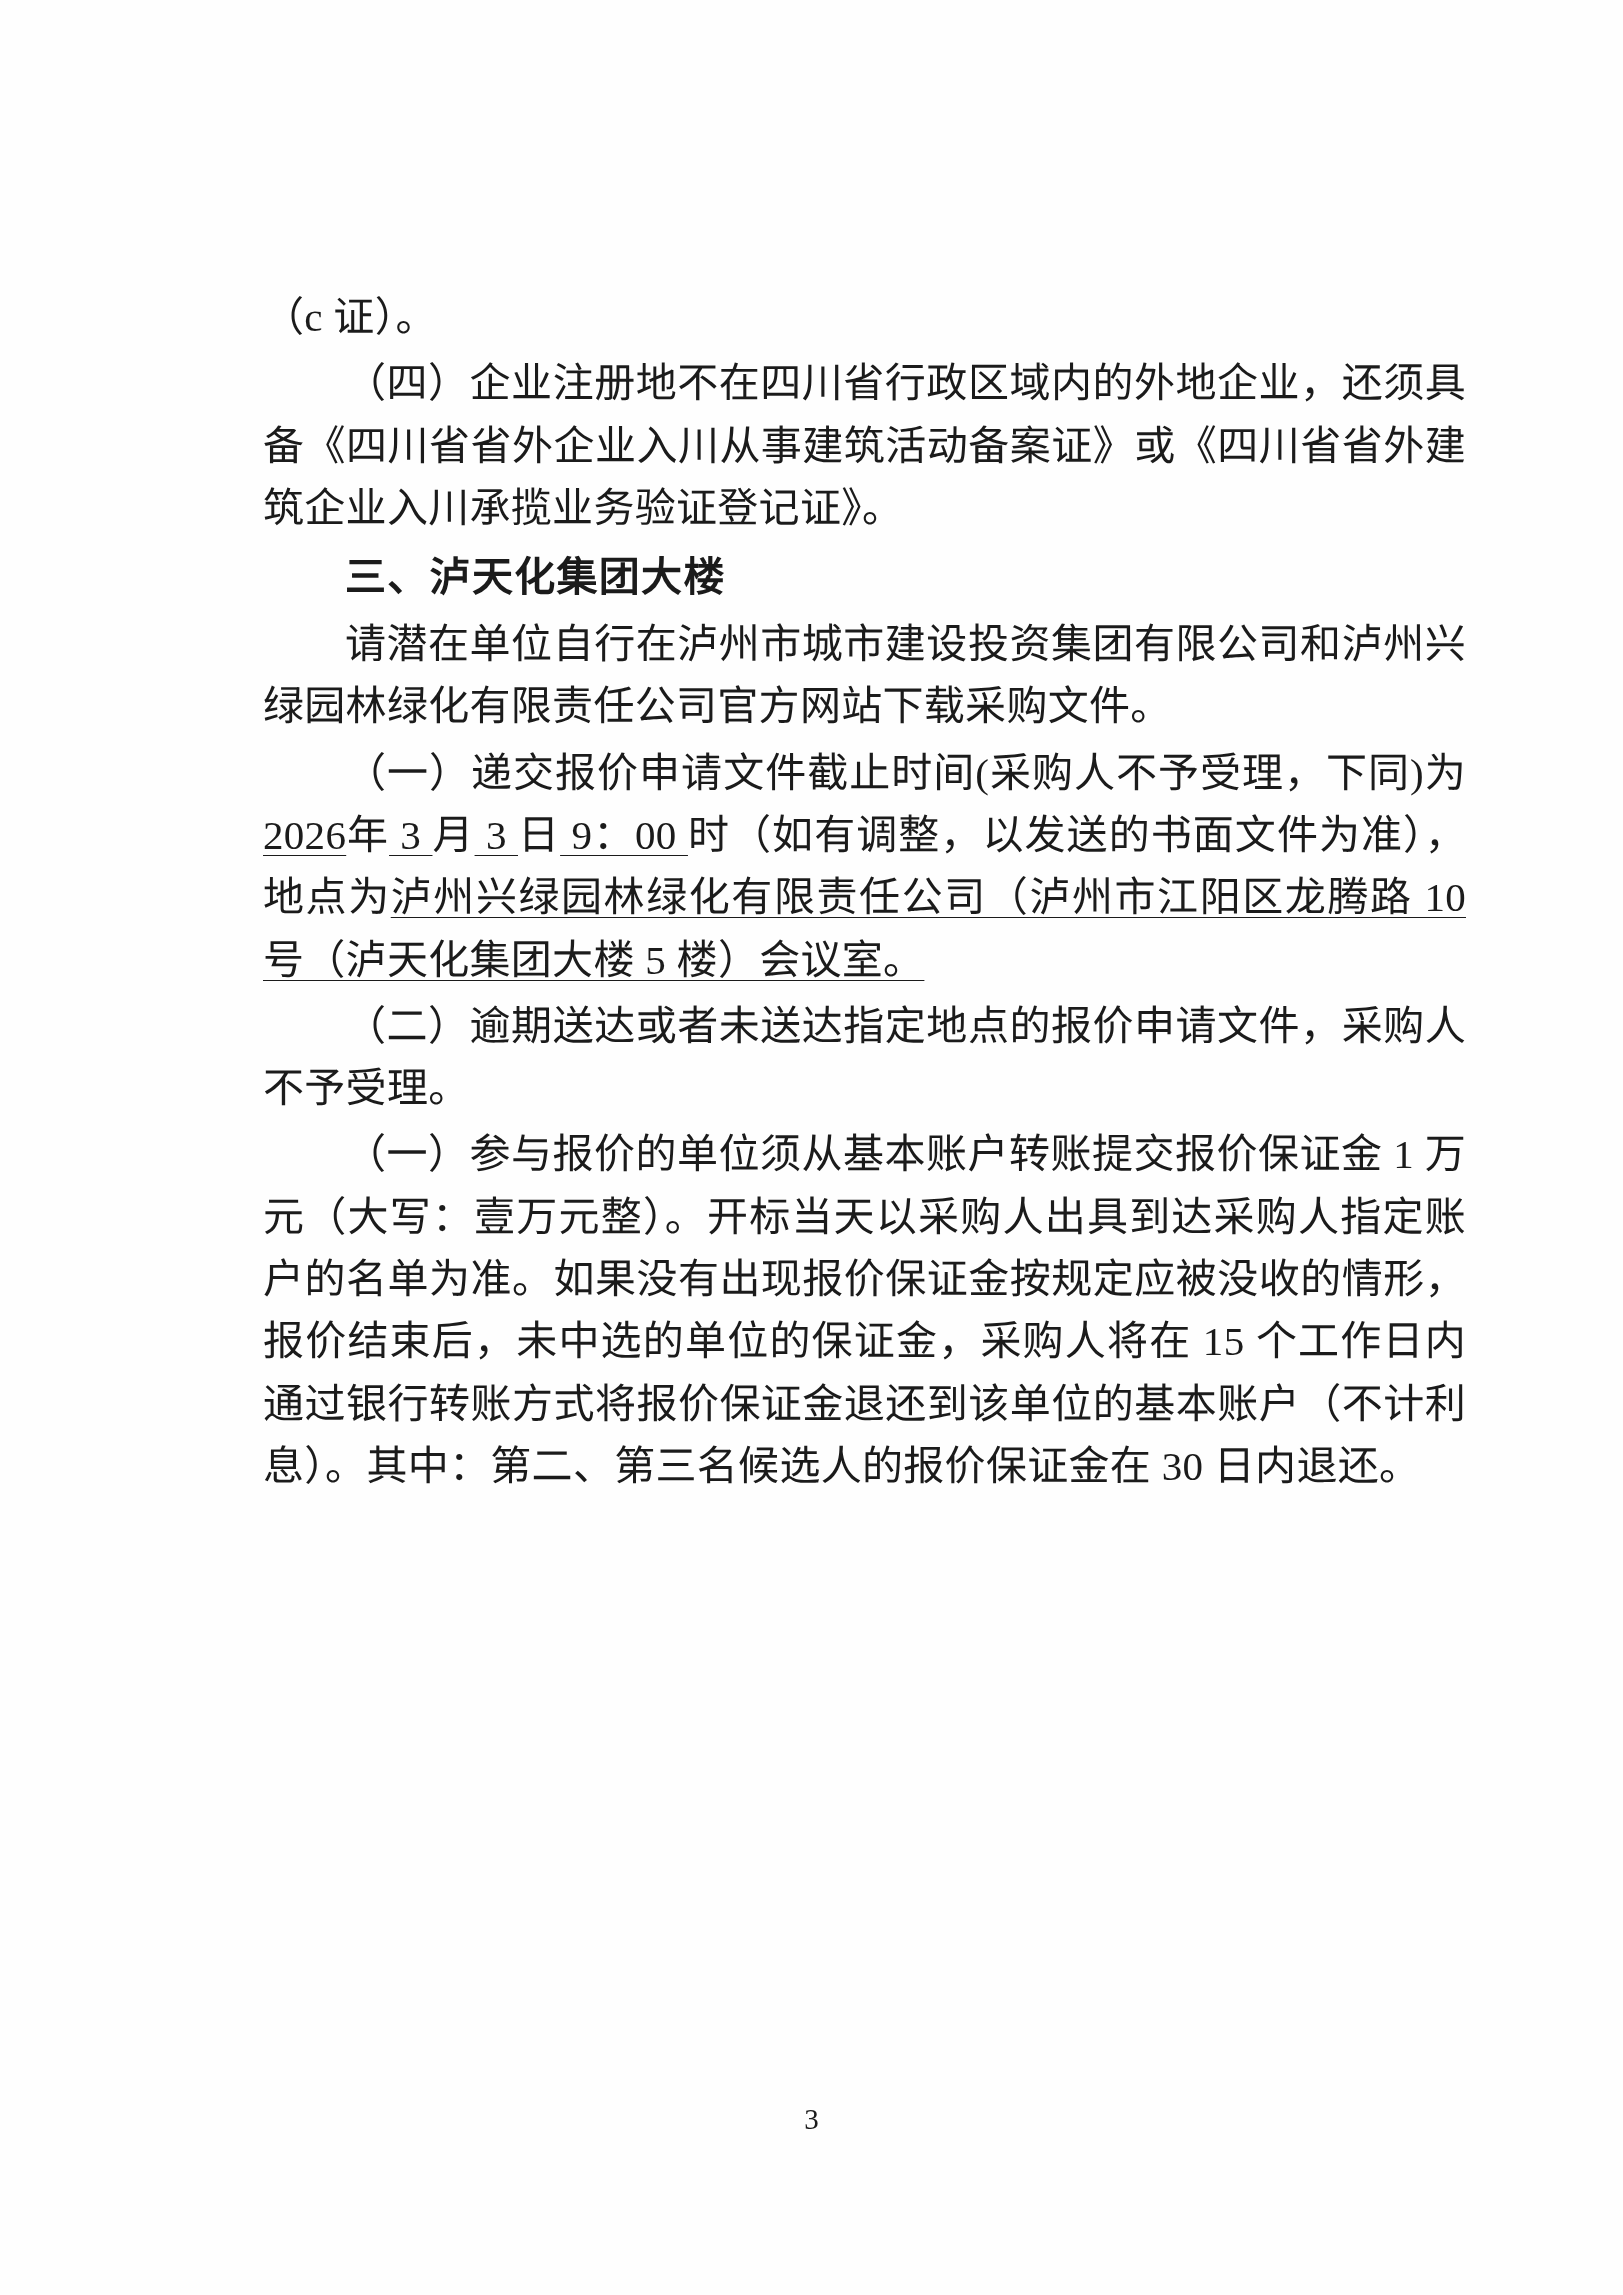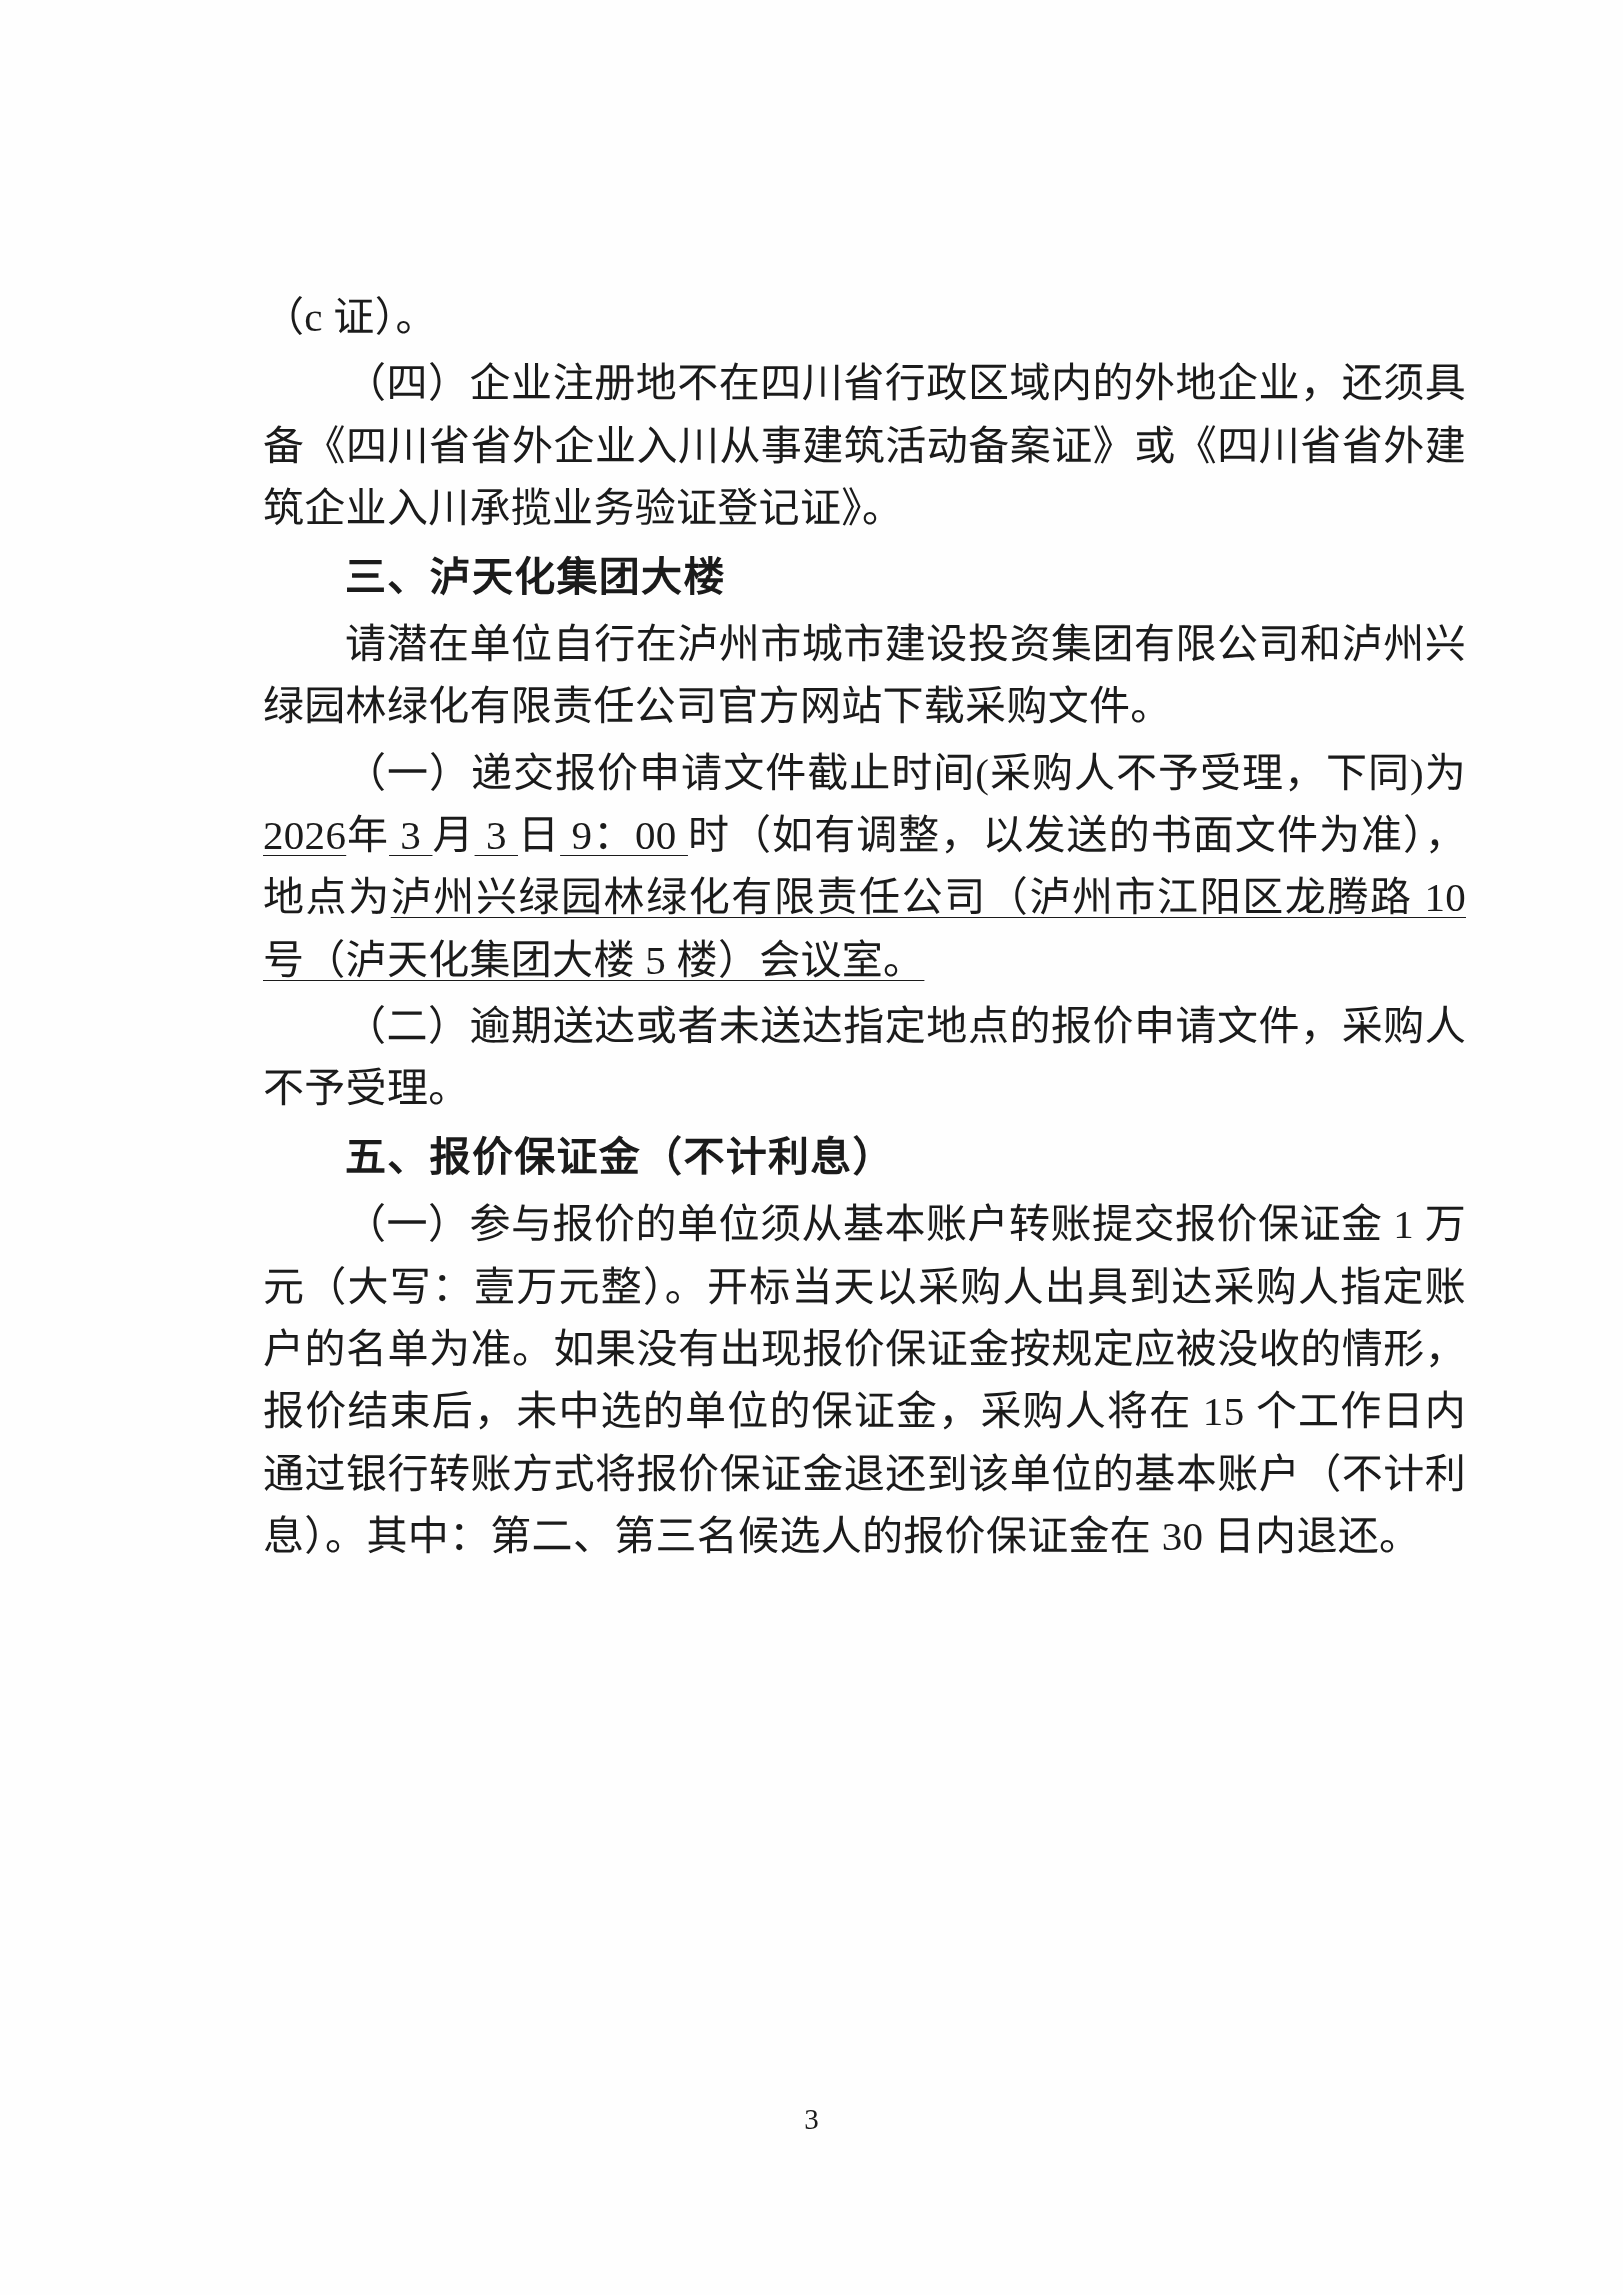--- a/index.html
+++ b/index.html
@@ -77,21 +77,20 @@
 
     <p class="indent">请潜在单位自行在泸州市城市建设投资集团有限公司和泸州兴绿园林绿化有限责任公司官方网站下载采购文件。</p>
 
 
     <p class="indent">
       <span>（一）递交报价申请文件截止时间(采购人不予受理，下同)为</span><span class="u">2026</span><span>年</span><span class="u"> 3 </span><span>月</span><span class="u"> 3 </span><span>日</span><span class="u"> 9：00 </span><span>时（如有调整，以发送的书面文件为准），地点为</span><span class="u">泸州兴绿园林绿化有限责任公司（泸州市江阳区龙腾路 10 号（泸天化集团大楼 5 楼）会议室。</span>
     </p>
 
     <p class="indent">（二）逾期送达或者未送达指定地点的报价申请文件，采购人不予受理。</p>
 
-    <p class="heading">五、报价保证金（不计利息）</p>
 
     <p class="indent">（一）参与报价的单位须从基本账户转账提交报价保证金 1 万元（大写：壹万元整）。开标当天以采购人出具到达采购人指定账户的名单为准。如果没有出现报价保证金按规定应被没收的情形，报价结束后，未中选的单位的保证金，采购人将在 15 个工作日内通过银行转账方式将报价保证金退还到该单位的基本账户（不计利息）。其中：第二、第三名候选人的报价保证金在 30 日内退还。</p>
 
   </div>
 
   <div class="page-number">3</div>
 </div>
 
 
 </body></html>

